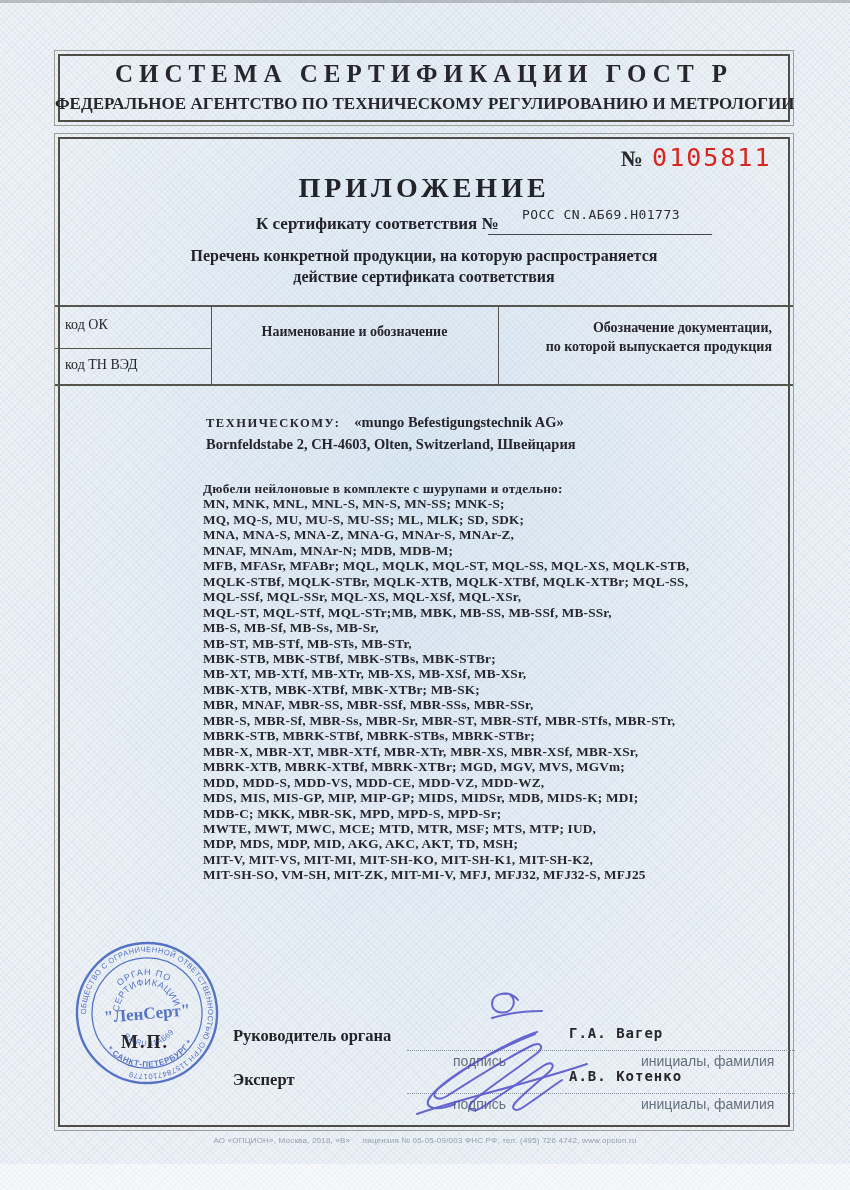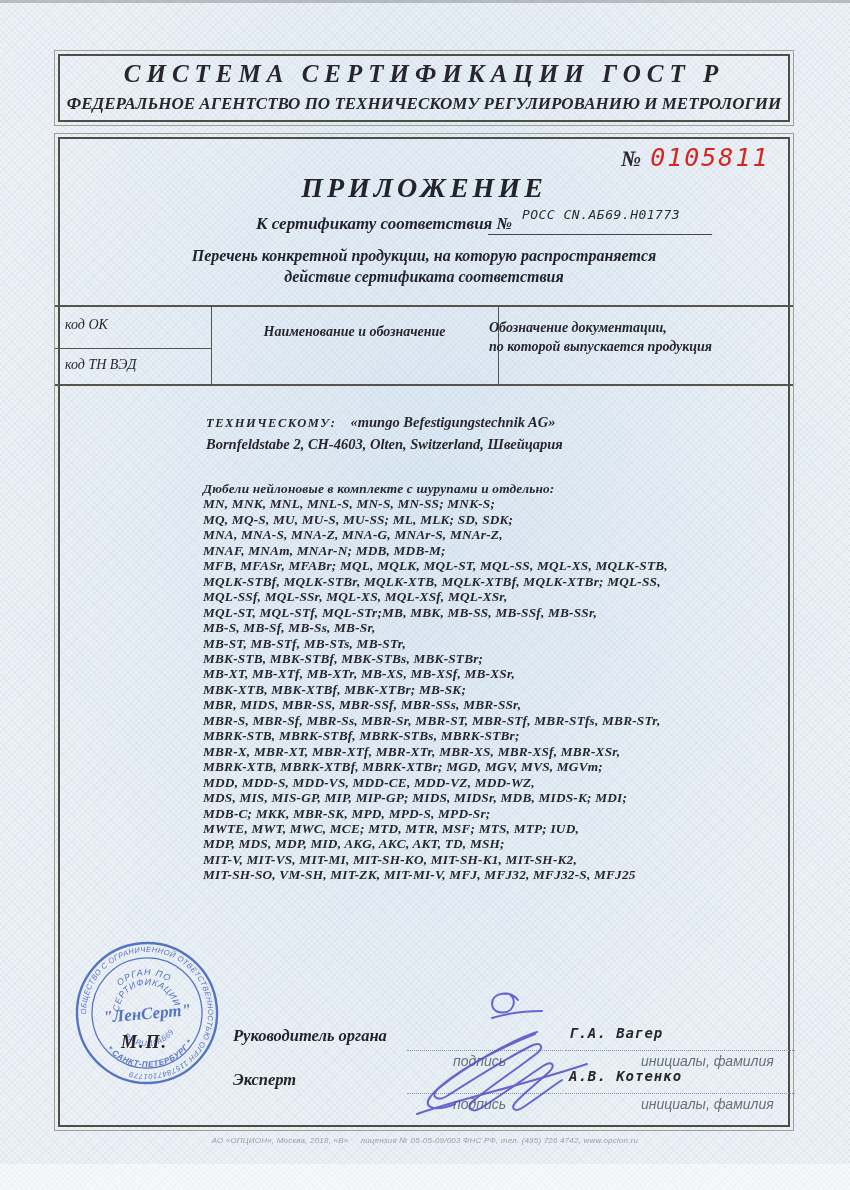--- a/index.html
+++ b/index.html
@@ -7,21 +7,20 @@
     position:relative;
     width:850px;height:1190px;
     font-family:"Liberation Serif", serif;
     color:#22232a;
     background-color:#eef2f6;
     background-image:
       radial-gradient(ellipse at 50% 42%, rgba(185,212,235,.38), rgba(185,212,235,0) 72%),
       repeating-linear-gradient(45deg, rgba(130,165,200,.10) 0 1px, rgba(0,0,0,0) 1px 4px),
       repeating-linear-gradient(-45deg, rgba(130,165,200,.10) 0 1px, rgba(0,0,0,0) 1px 4px);
     overflow:hidden;
-    font-style:italic;
   }
   .scan-top{position:absolute;left:0;top:0;width:100%;height:3px;background:rgba(40,40,40,.25);}
   .scan-bottom{position:absolute;left:0;bottom:0;width:100%;height:26px;background:rgba(255,255,255,.45);}
 
   .dframe{position:absolute;border:1px solid #a09f97;}
   .dframe::before{content:"";position:absolute;inset:3px;border:2px solid #4e4e46;pointer-events:none;}
 
   .header-box{left:54px;top:50px;width:738px;height:74px;}
   .sys-title{position:absolute;left:0;top:9px;width:100%;text-align:center;
     font-size:25px;font-weight:bold;letter-spacing:6px;color:#26262c;white-space:nowrap;}
@@ -47,21 +46,21 @@
 
   .ptable{left:0;top:171px;width:100%;height:77px;border-top:2px solid #55554d;border-bottom:2px solid #55554d;}
   .ptable .v{position:absolute;top:0;bottom:0;width:0;border-left:1px solid #55554d;}
   .v1{left:156px;} .v2{left:443px;}
   .ptable .h1{position:absolute;left:0;top:41px;width:156px;border-top:1px solid #55554d;height:0;}
   .cell{position:absolute;font-size:14px;color:#26262c;}
   .c-ok{left:10px;top:10px;}
   .c-ved{left:10px;top:50px;}
   .c-mid{left:156px;width:287px;text-align:center;font-weight:bold;}
   .c-mid.l1{top:17px;} .c-mid.l2{top:36px;}
-  .c-right{left:434px;width:297px;text-align:left;font-weight:bold;}
+  .c-right{left:420px;width:297px;text-align:right;font-weight:bold;}
   .c-right.l1{top:13px;} .c-right.l2{top:32px;}
 
   .manu{left:151px;top:278px;font-size:14px;font-weight:bold;color:#26262c;line-height:21px;}
   .manu-label{letter-spacing:1.5px;font-size:12.5px;}
   .manu-name{font-size:14.5px;}
 
   .plist{left:148px;top:347px;font-size:13.3px;font-weight:bold;letter-spacing:.2px;
     line-height:15.45px;color:#26262c;white-space:nowrap;}
 
   .stamp{left:12px;top:799px;width:160px;height:160px;transform:rotate(-5deg);}
@@ -140,21 +139,21 @@
       <div>MNAF, MNAm, MNAr-N; MDB, MDB-M;</div>
       <div>MFB, MFASr, MFABr; MQL, MQLK, MQL-ST, MQL-SS, MQL-XS, MQLK-STB,</div>
       <div>MQLK-STBf, MQLK-STBr, MQLK-XTB, MQLK-XTBf, MQLK-XTBr; MQL-SS,</div>
       <div>MQL-SSf, MQL-SSr, MQL-XS, MQL-XSf, MQL-XSr,</div>
       <div>MQL-ST, MQL-STf, MQL-STr;MB, MBK, MB-SS, MB-SSf, MB-SSr,</div>
       <div>MB-S, MB-Sf, MB-Ss, MB-Sr,</div>
       <div>MB-ST, MB-STf, MB-STs,  MB-STr,</div>
       <div>MBK-STB, MBK-STBf, MBK-STBs, MBK-STBr;</div>
       <div>MB-XT, MB-XTf, MB-XTr, MB-XS, MB-XSf, MB-XSr,</div>
       <div>MBK-XTB, MBK-XTBf, MBK-XTBr; MB-SK;</div>
-      <div>MBR, MIDS, MBR-SS, MBR-SSf, MBR-SSs, MBR-SSr,</div>
+      <div>MBR, MNAF, MBR-SS, MBR-SSf, MBR-SSs, MBR-SSr,</div>
       <div>MBR-S, MBR-Sf, MBR-Ss, MBR-Sr, MBR-ST, MBR-STf, MBR-STfs, MBR-STr,</div>
       <div>MBRK-STB, MBRK-STBf, MBRK-STBs, MBRK-STBr;</div>
       <div>MBR-X, MBR-XT, MBR-XTf, MBR-XTr, MBR-XS,  MBR-XSf, MBR-XSr,</div>
       <div>MBRK-XTB, MBRK-XTBf, MBRK-XTBr; MGD, MGV, MVS, MGVm;</div>
       <div>MDD, MDD-S, MDD-VS, MDD-CE, MDD-VZ, MDD-WZ,</div>
       <div>MDS, MIS, MIS-GP, MIP, MIP-GP; MIDS, MIDSr, MDB, MIDS-K; MDI;</div>
       <div>MDB-C; MKK, MBR-SK, MPD, MPD-S, MPD-Sr;</div>
       <div>MWTE, MWT, MWC, MCE; MTD, MTR, MSF; MTS, MTP; IUD,</div>
       <div>MDP, MDS, MDP, MID, AKG, AKC, AKT, TD, MSH;</div>
       <div>MIT-V,  MIT-VS, MIT-MI, MIT-SH-KO, MIT-SH-K1, MIT-SH-K2,</div>

